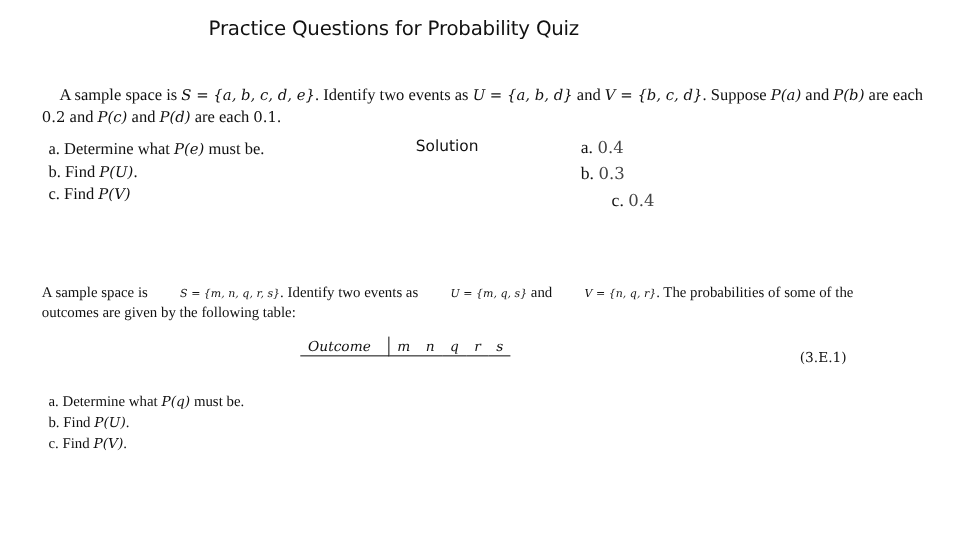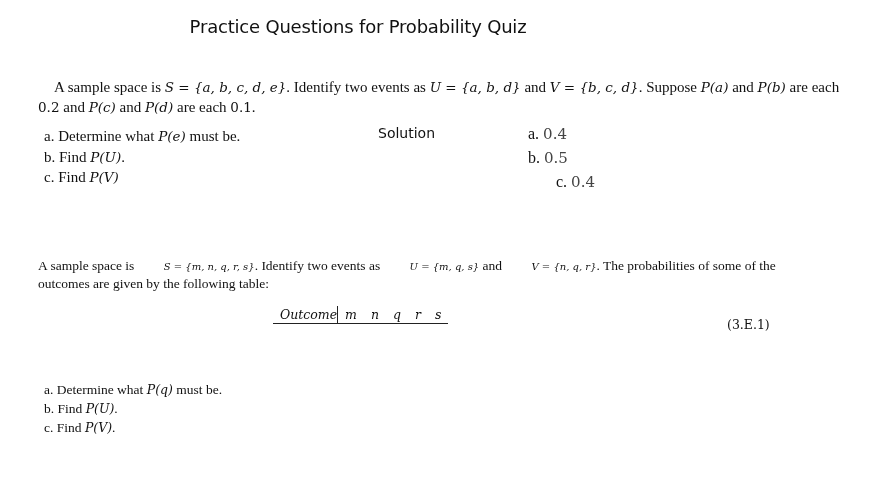--- a/index.html
+++ b/index.html
@@ -14,29 +14,29 @@
     }
     .para { font-size: 15px; line-height: 19px; }
     .math { font-style: italic; font-family: "DejaVu Serif", serif; font-size: 13.5px; }
     .mathup { font-family: "DejaVu Serif", serif; font-size: 13.5px; }
     .q { font-size: 15px; line-height: 21px; }
     .sol-label { font-family: "DejaVu Sans", sans-serif; font-size: 14px; }
     .ans { font-size: 16px; }
     .ans .num { font-family: "DejaVu Serif", serif; font-size: 15px; color: #444; }
     .p2 { font-size: 13.5px; line-height: 18px; }
     .p2 .math, .p2 .mathup { font-size: 10px; margin-left: 26px; }
-    .q2 { font-size: 13.5px; line-height: 19px; margin-top: 25px; }
+    .q2 { font-size: 13.5px; line-height: 19px; }
     .q2 .math, .q2 .mathup { font-size: 12.5px; }
     table.out {
       position: absolute; left: 273px; top: 306px; border-collapse: collapse;
       font-family: "DejaVu Serif", serif; font-size: 12.5px;
     }
     table.out td { padding: 1px 7px; text-align: center; }
     table.out tr.hdr td { border-bottom: 1px solid #222; }
-    table.out td.rowlabel { font-style: italic; border-right: 1.5px solid #222; padding-right: 0; text-align: right; }
+    table.out td.rowlabel { font-style: italic; border-right: 1.5px solid #222; padding-right: 16px; text-align: right; }
     table.out td.var { font-style: italic; }
     .eqnum { font-family: "DejaVu Serif", serif; font-size: 12.5px; }
   </style>
 </head>
 <body>
 
 <div class="abs title">Practice Questions for Probability Quiz</div>
 
 <div class="abs para" style="left:54px; top:78px;">
   <span>A sample space is </span><span class="math">S = {a, b, c, d, e}</span><span>. Identify two events as </span><span class="math">U = {a, b, d}</span><span> and </span><span class="math">V = {b, c, d}</span><span>. Suppose </span><span class="math">P(a)</span><span> and </span><span class="math">P(b)</span><span> are each</span>
@@ -54,21 +54,21 @@
 <div class="abs q" style="left:44px; top:167px;">
   <span>c. Find </span><span class="math">P(V)</span><span></span>
 </div>
 
 <div class="abs sol-label" style="left:378px; top:125px;">Solution</div>
 
 <div class="abs ans" style="left:528px; top:125px;">
   <span>a. </span><span class="num">0.4</span>
 </div>
 <div class="abs ans" style="left:528px; top:149px;">
-  <span>b. </span><span class="num">0.5</span>
+  <span>b. </span><span class="num">0.3</span>
 </div>
 <div class="abs ans" style="left:528px; top:173px;margin-left:28px;">
   <span>c. </span><span class="num">0.4</span>
 </div>
 
 <div class="abs p2" style="left:38px; top:257px;">
   <span>A sample space is </span><span class="math">S = {m, n, q, r, s}</span><span>. Identify two events as </span><span class="math">U = {m, q, s}</span><span> and </span><span class="math">V = {n, q, r}</span><span>. The probabilities of some of the</span>
 </div>
 <div class="abs p2" style="left:38px; top:275px;">outcomes are given by the following table:</div>
 

